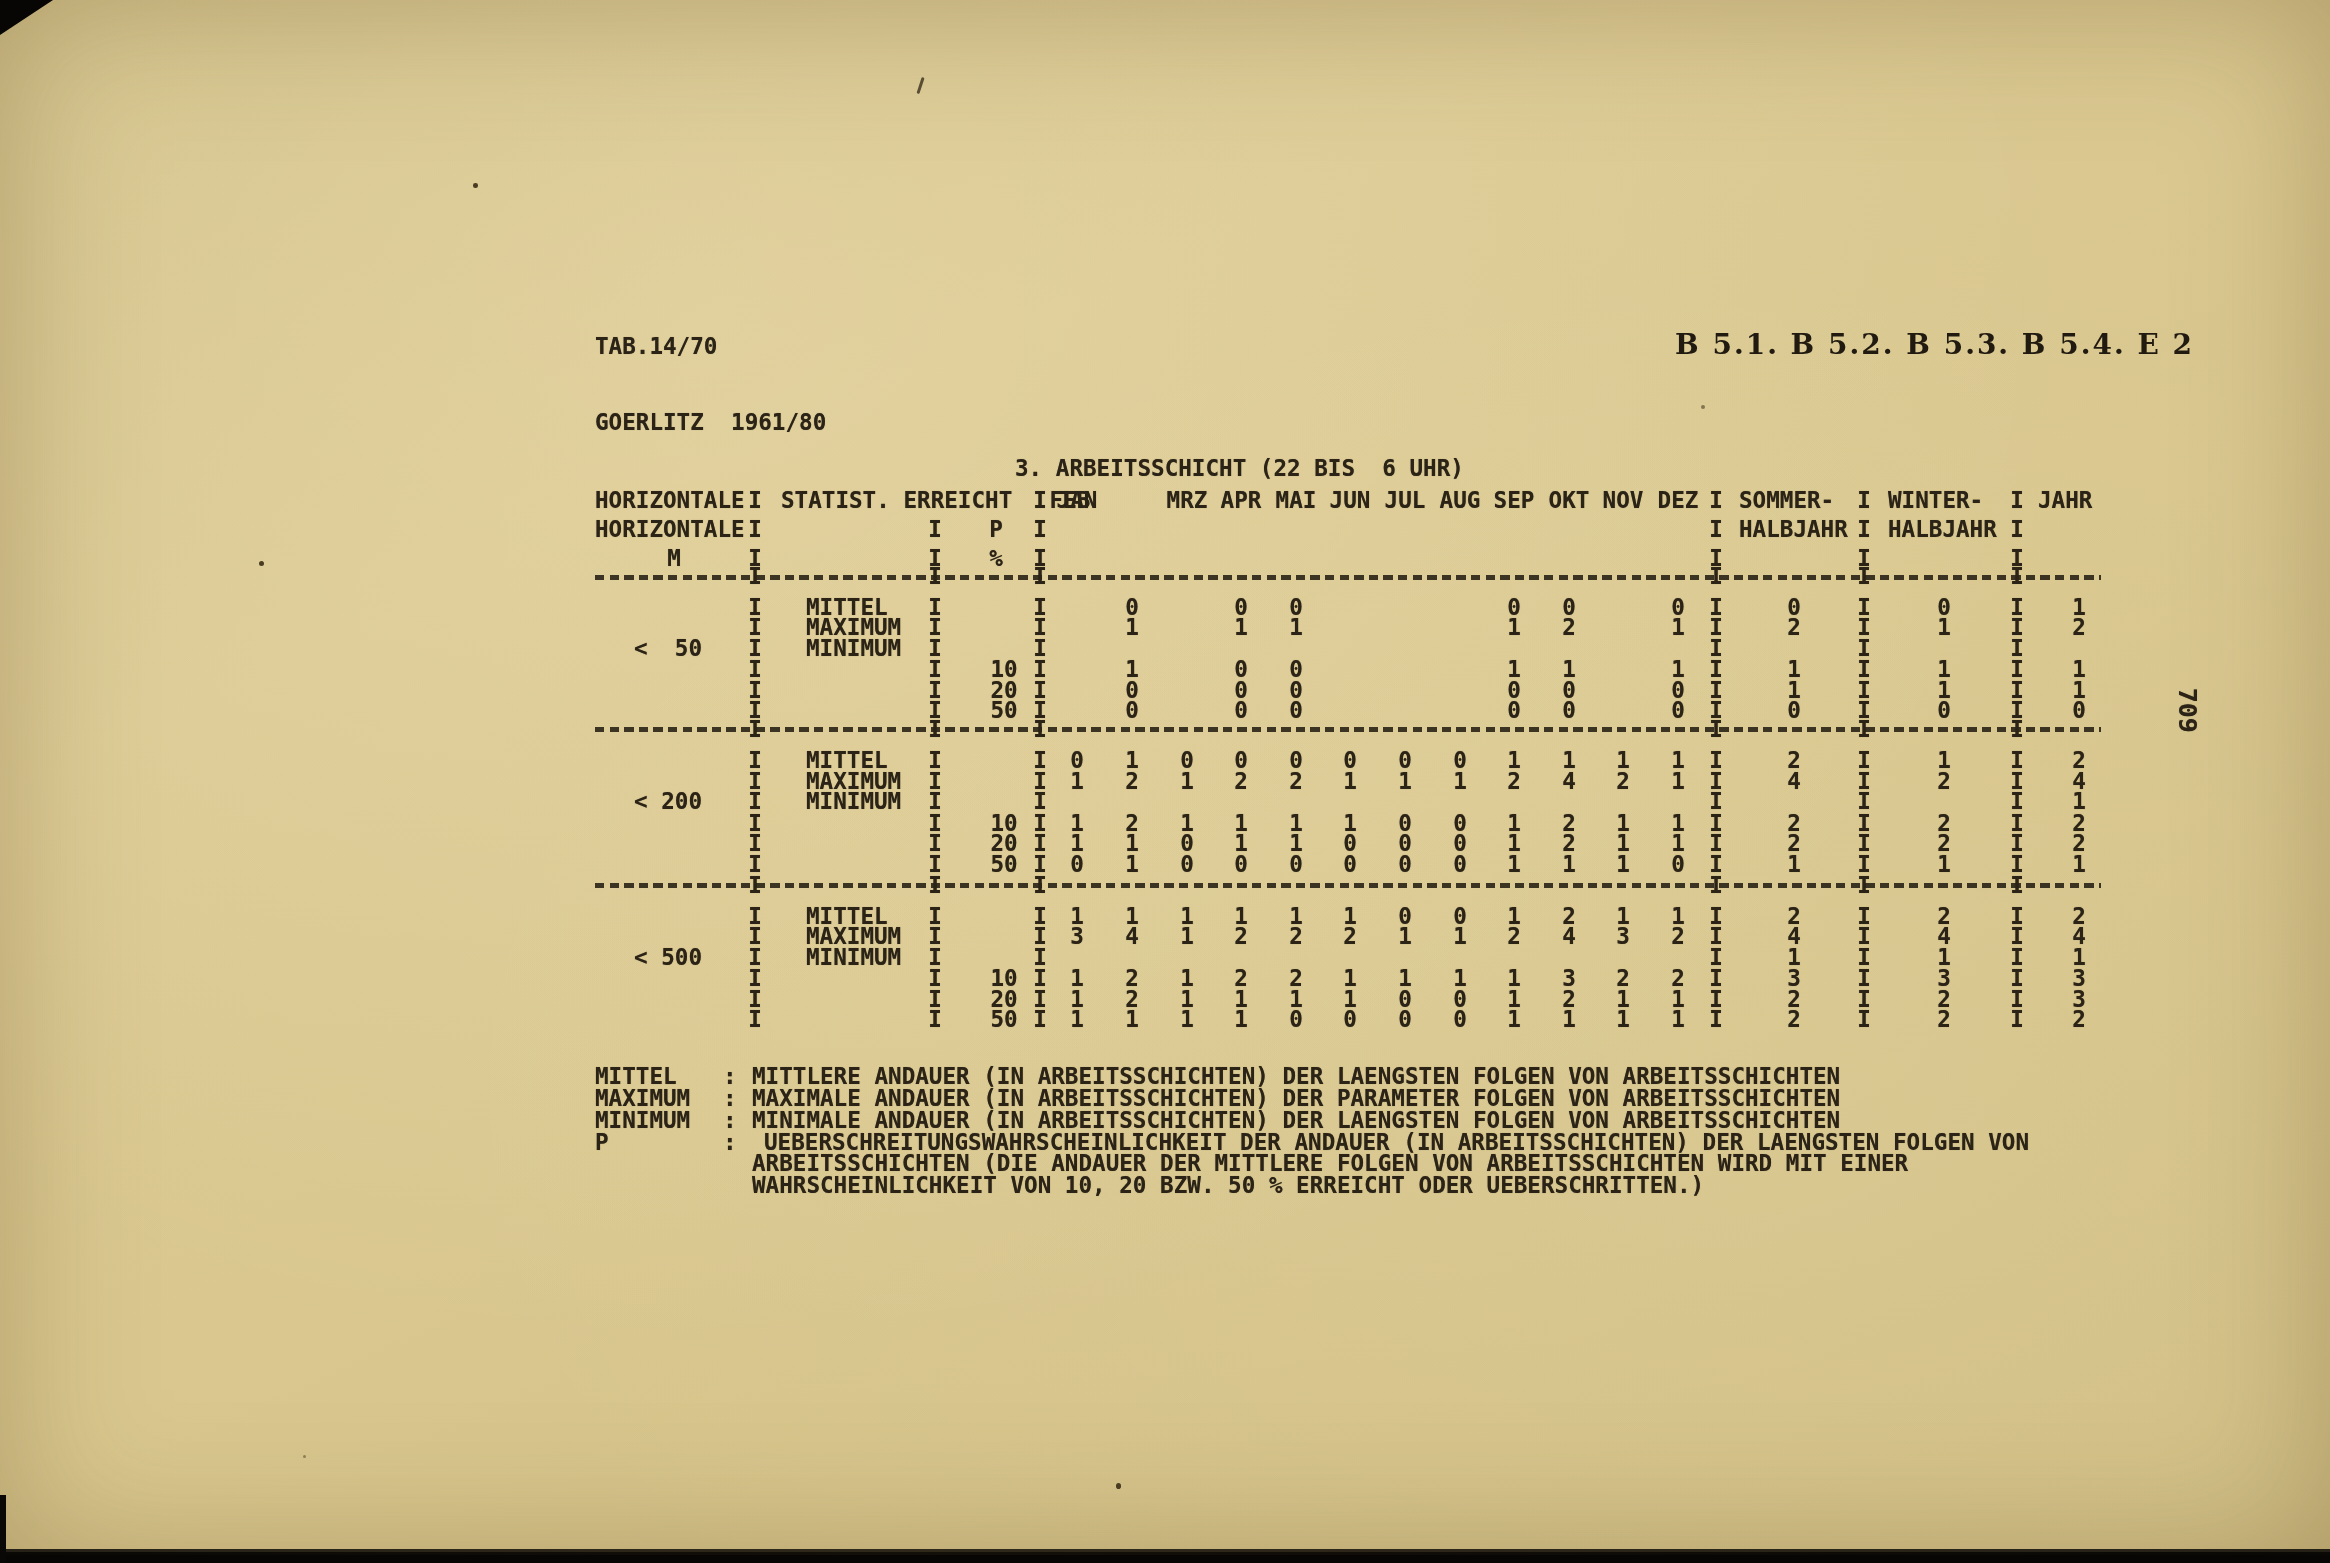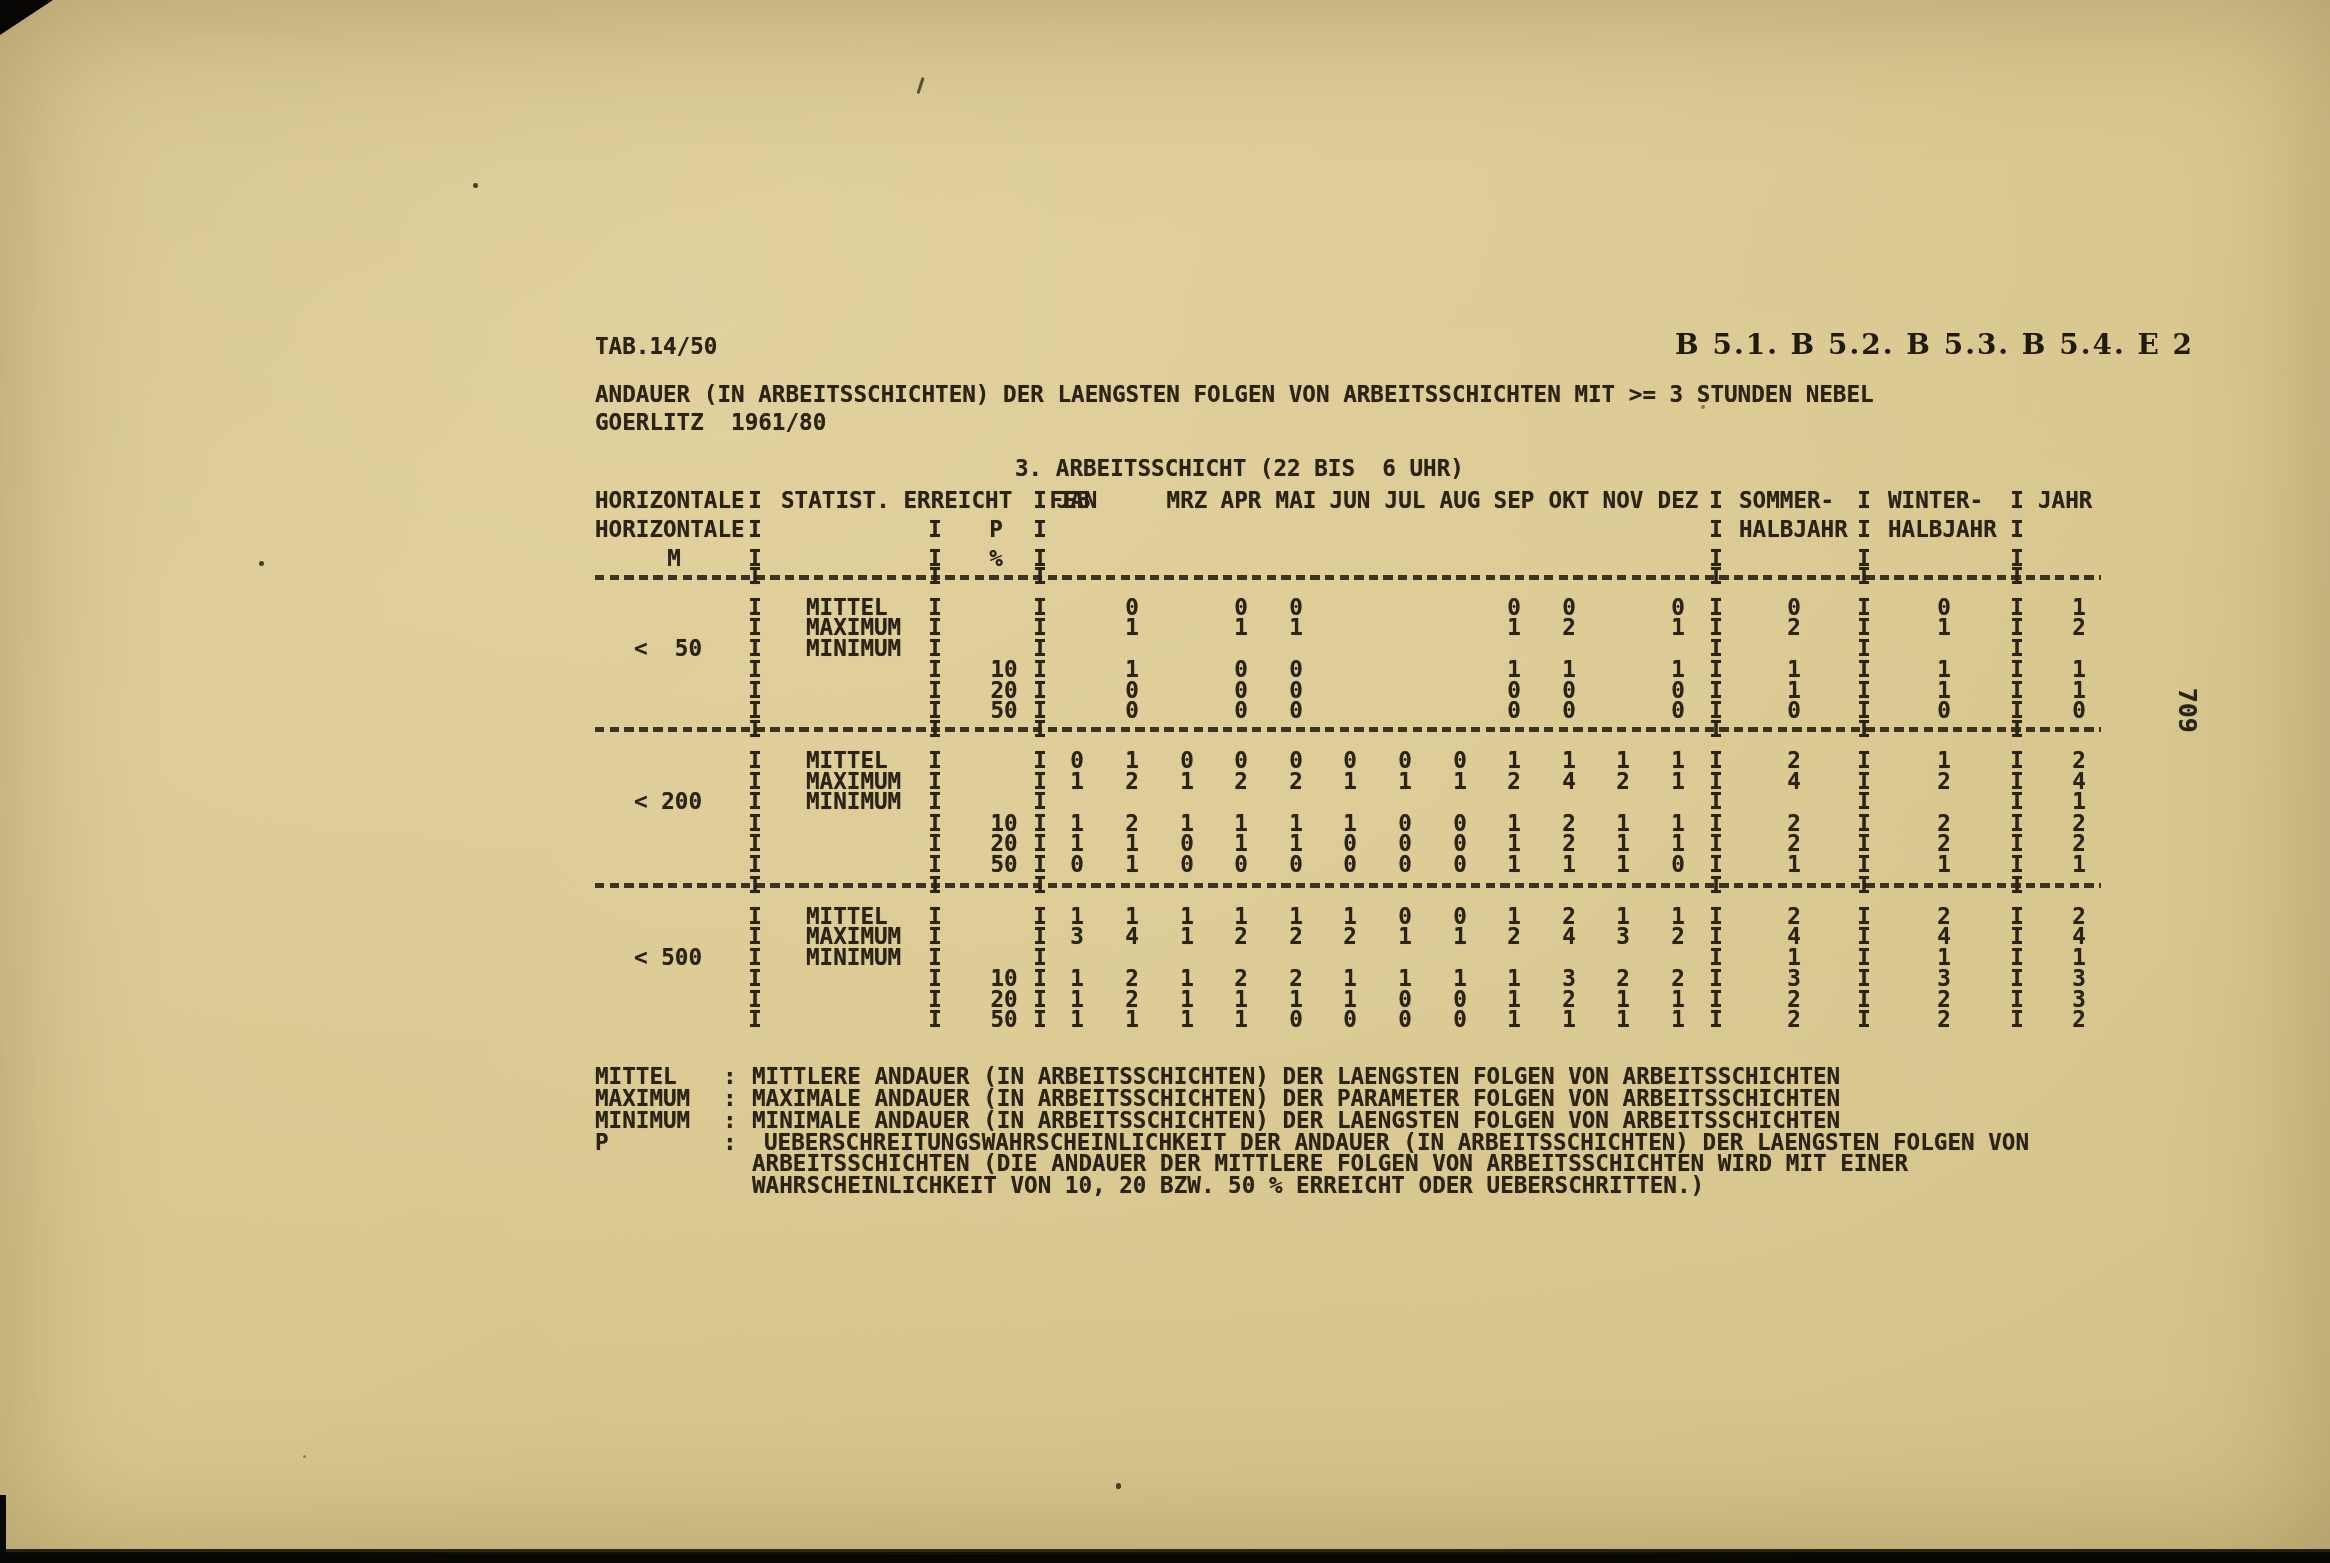--- a/index.html
+++ b/index.html
@@ -74,24 +74,23 @@
   <div class="bottom-bar2"></div>
   <div class="left-edge"></div>
 
   <div class="slashmark" style="left:919px;top:77px;"></div>
   <div class="speck" style="left:473px;top:183px;width:4.6px;height:4.6px;"></div>
   <div class="speck" style="left:259px;top:561px;width:5.3px;height:5.3px;"></div>
   <div class="speck" style="left:1701px;top:405px;width:4px;height:4px;opacity:.6;"></div>
   <div class="speck" style="left:1116px;top:1483px;width:5.3px;height:6px;"></div>
   <div class="speck" style="left:303px;top:1455px;width:3.3px;height:3.3px;opacity:.5;"></div>
 
-  <div class="tw" style="left:595px;top:335px;">TAB.14/50</div>
+  <div class="tw" style="left:595px;top:335px;">TAB.14/70</div>
   <div class="serif" style="position:absolute;left:1675px;top:331px;">B 5.1. B 5.2. B 5.3. B 5.4. E 2</div>
 
-  <div class="tw" style="left:595px;top:383px;">ANDAUER (IN ARBEITSSCHICHTEN) DER LAENGSTEN FOLGEN VON ARBEITSSCHICHTEN MIT &gt;= 3 STUNDEN NEBEL</div>
   <div class="tw" style="left:595px;top:411px;">GOERLITZ  1961/80</div>
   <div class="tw" style="left:1015px;top:457px;">3. ARBEITSSCHICHT (22 BIS  6 UHR)</div>
 
   <div class="tw rot90" style="left:2164px;top:699px;font-size:25px;">709</div>
 
   <div id="table-layer">
       <div class="tw" style="left: 595px; top: 489px;">HORIZONTALE</div>
       <div class="tw" style="left: 781px; top: 489px;">STATIST. ERREICHT</div>
       <div class="tw ctr" style="left: 1077px; top: 489px;">JAN</div>
       <div class="tw ctr" style="left: 1070px; top: 489px;">FEB</div>

